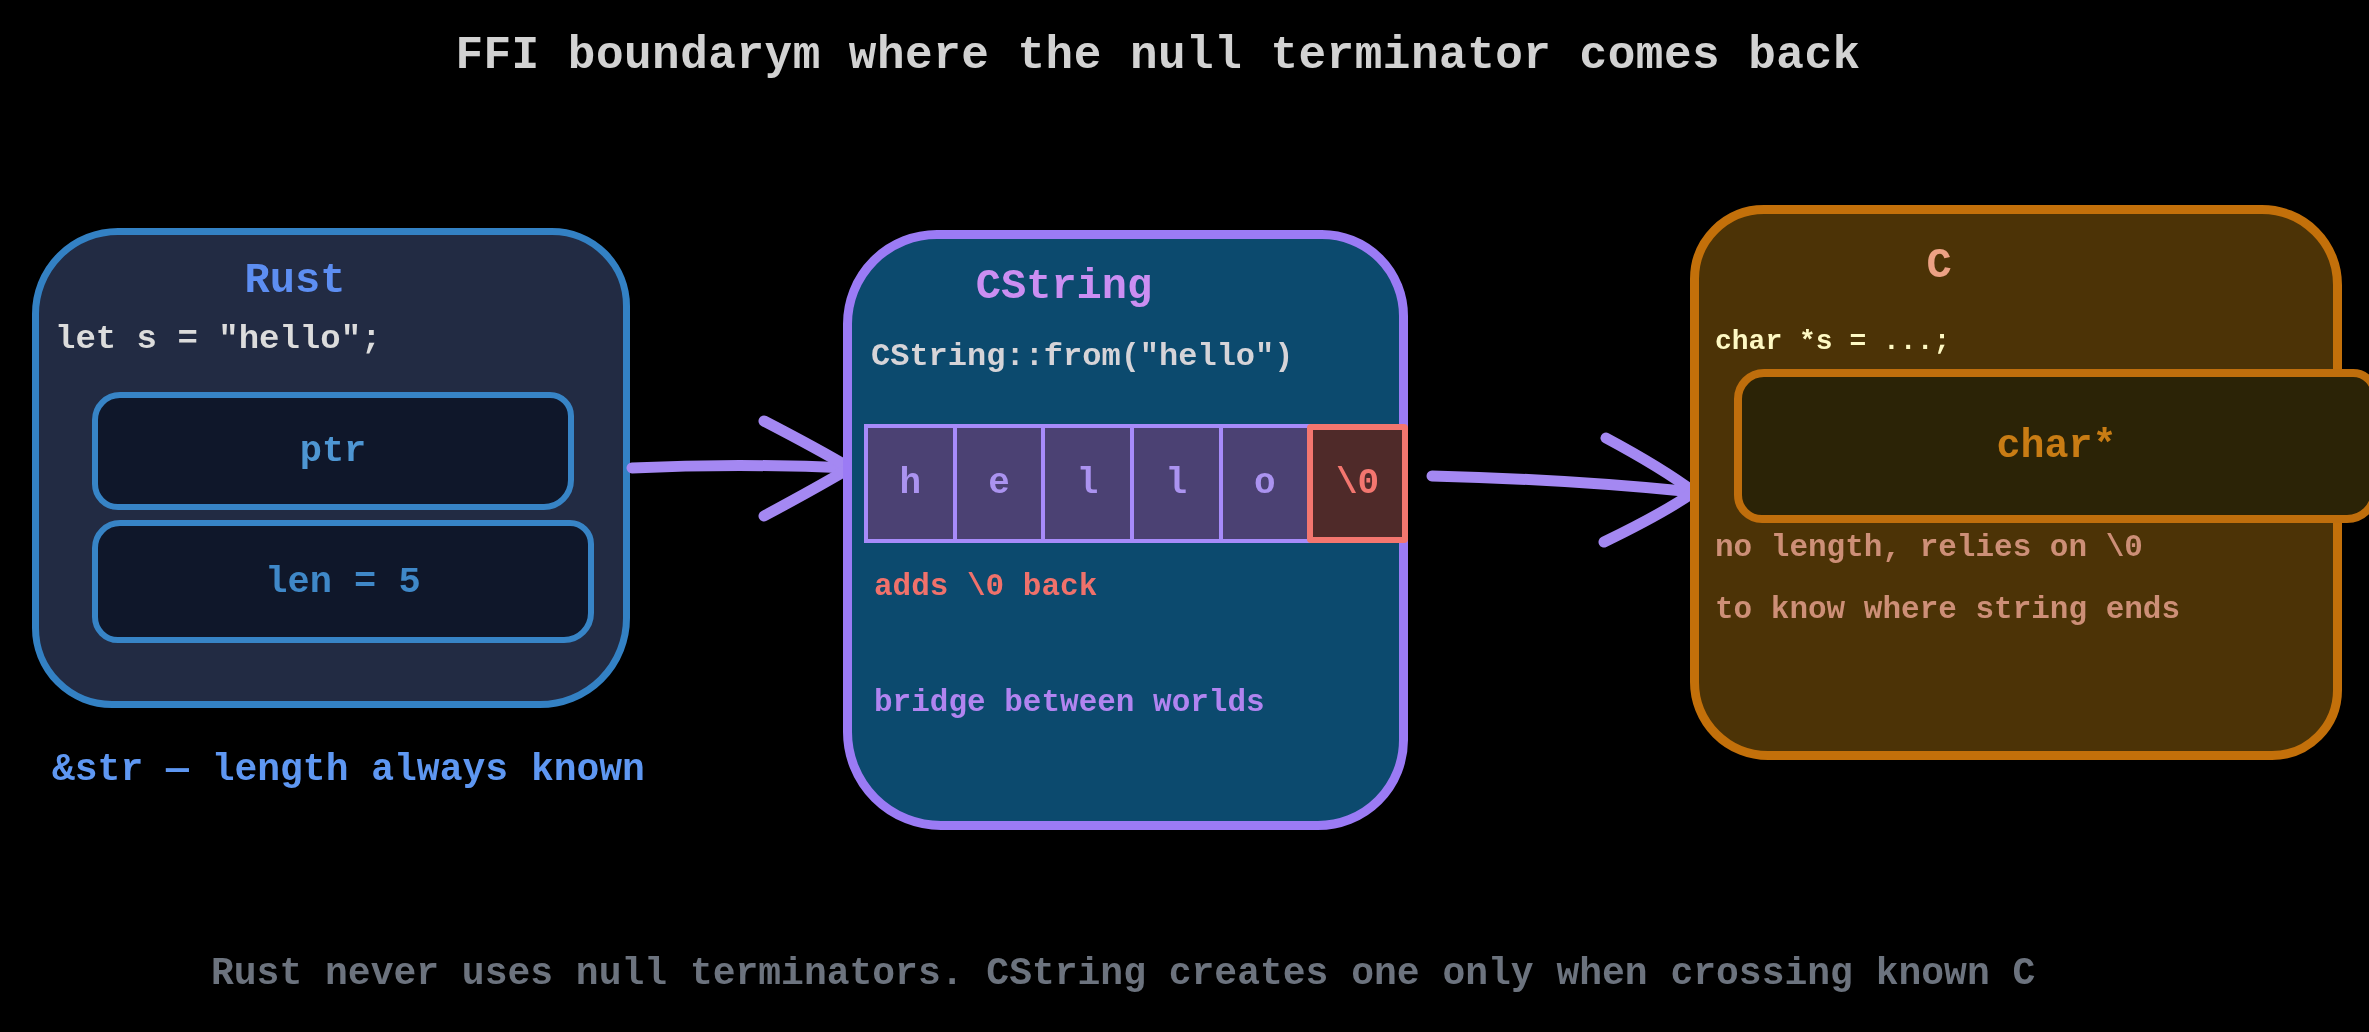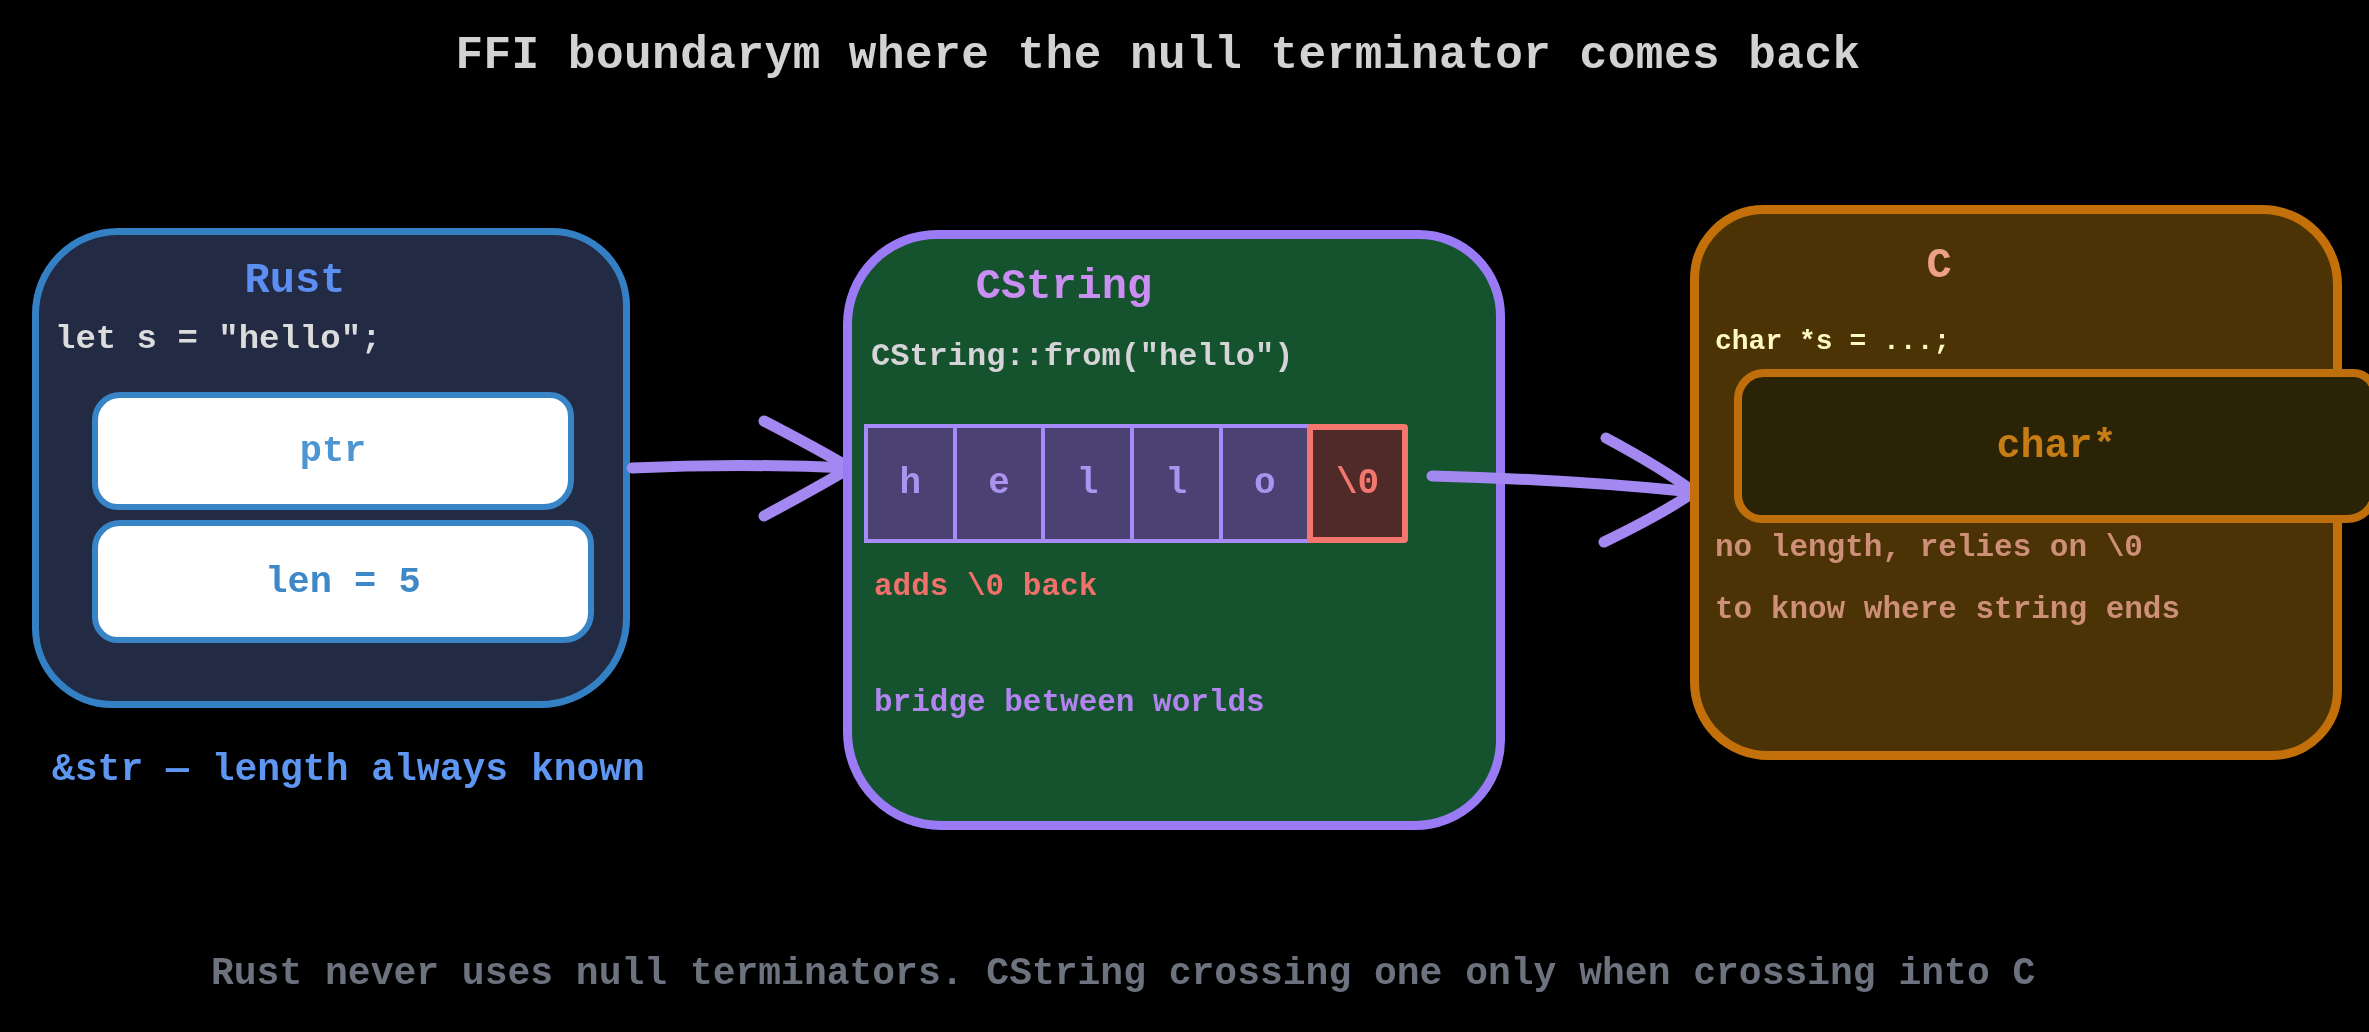--- a/index.html
+++ b/index.html
@@ -35,21 +35,21 @@
     transform: translateX(-50%);
     font-size: 42px; color: #5d8ef2; white-space: nowrap;
   }
   .panel.rust .code {
     position: absolute; left: 16px; top: 85px;
     font-size: 34px; color: #dcdcdc; white-space: nowrap;
   }
   .field {
     position: absolute; box-sizing: border-box;
     display: flex; align-items: center; justify-content: center;
-    background: #ffffff;
+    background: #0f172a;
     border: 6px solid #3784c6;
     border-radius: 28px 24px 30px 26px;
   }
   .field.ptr { left: 53px; top: 157px; width: 482px; height: 118px; }
   .field.len { left: 53px; top: 285px; width: 502px; height: 123px; }
   .field.ptr .field-label { font-size: 37px; color: #4e96d2; }
   .field.len .field-label { font-size: 37px; color: #3f88c8; }
   .footnote {
     position: absolute; left: 52px; top: 748px;
     font-size: 38px; color: #5e97f2; white-space: nowrap;
@@ -59,22 +59,22 @@
   .arrow { position: absolute; }
   .arrow path {
     fill: none; stroke: #a488f2;
     stroke-width: 11; stroke-linecap: round; stroke-linejoin: round;
   }
   .arrow-1 { left: 618px; top: 406px; width: 245px; height: 128px; }
   .arrow-2 { left: 1424px; top: 418px; width: 280px; height: 140px; }
 
   
   .panel.cstring {
-    left: 843px; top: 230px; width: 662px; height: 600px;
-    background: #14532d;
+    left: 843px; top: 230px; width: 565px; height: 600px;
+    background: #0c4a6e;
     border: 9px solid #9b7bf5;
     border-radius: 94px 86px 90px 98px;
   }
   .panel.cstring .panel-title {
     position: absolute; left: 212px; top: 24px;
     transform: translateX(-50%);
     font-size: 42px; color: #cb8ef2; white-space: nowrap;
   }
   .panel.cstring .code {
     position: absolute; left: 19px; top: 99px;
@@ -199,15 +199,15 @@
   <section class="panel cbox">
     <div class="panel-title">C</div>
     <div class="code">char *s = ...;</div>
     <div class="field charptr">
       <span class="field-label">char*</span>
     </div>
     <div class="note tan1">no length, relies on \0</div>
     <div class="note tan2">to know where string ends</div>
   </section>
 
-  <div class="caption">Rust never uses null terminators. CString crossing one only when crossing into C</div>
+  <div class="caption">Rust never uses null terminators. CString creates one only when crossing known C</div>
 
 </div>
 
 </body></html>

